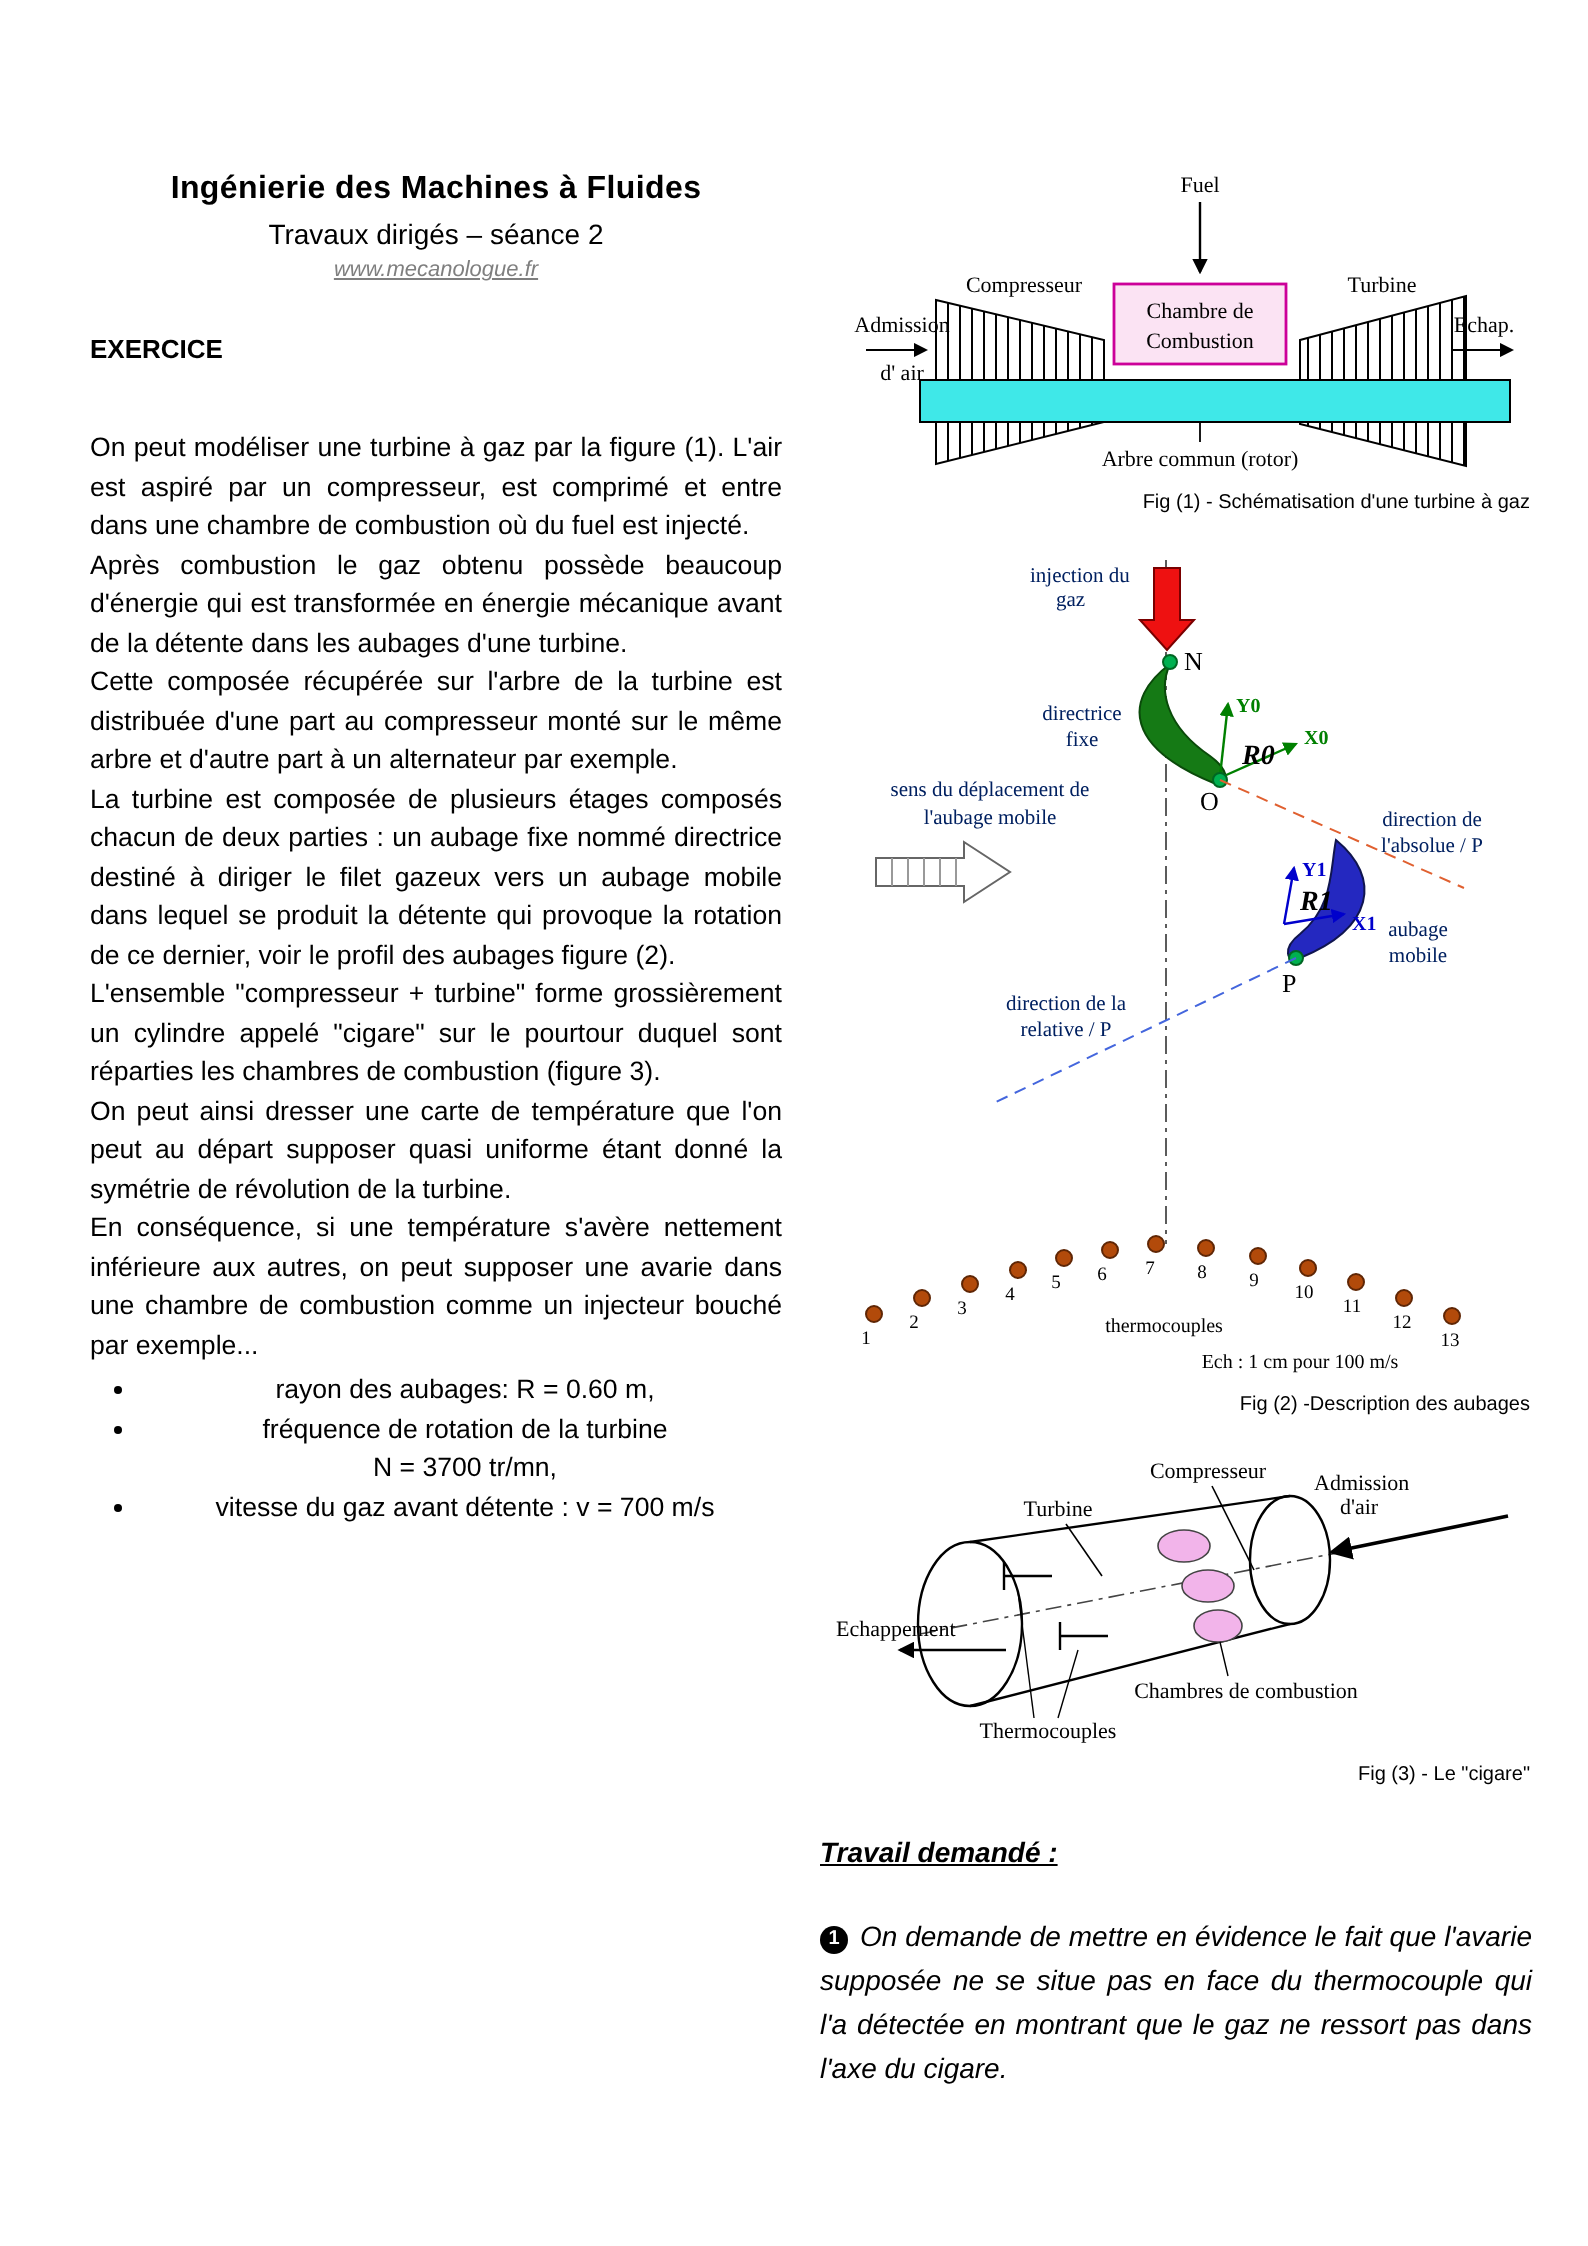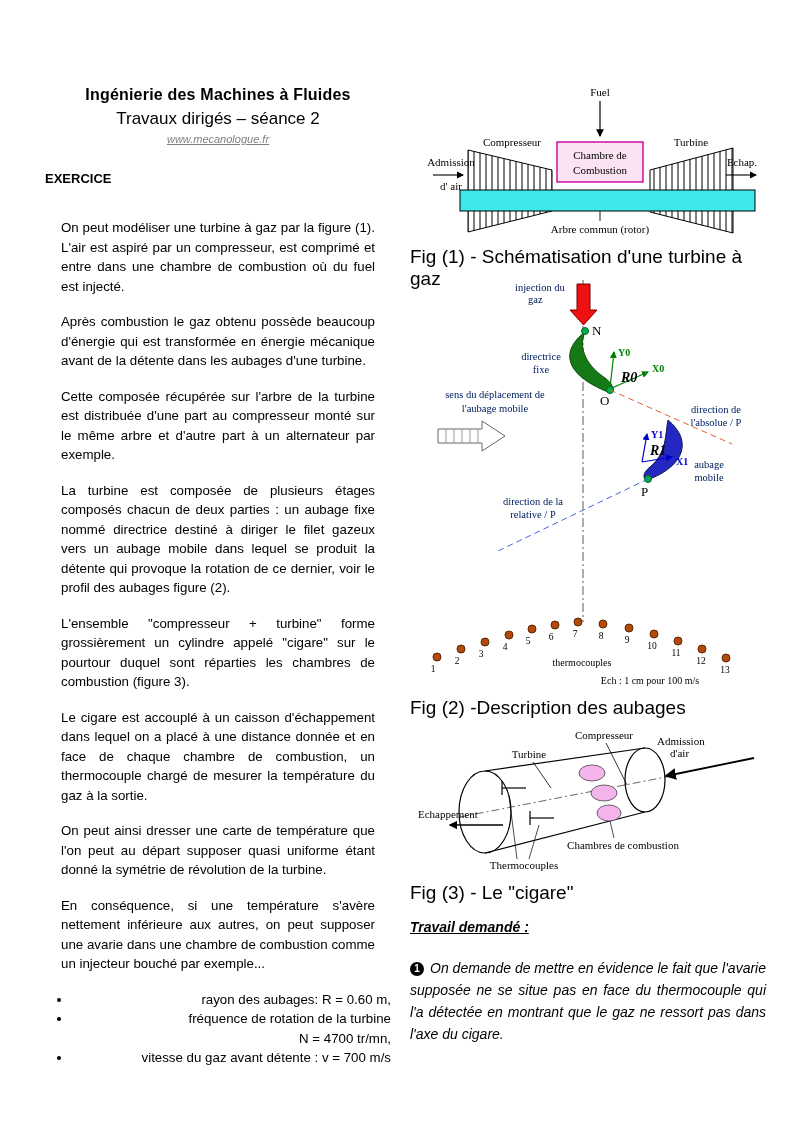--- a/index.html
+++ b/index.html
@@ -6,33 +6,33 @@
   html,body { background:#e8e8e8; }
   .page {
     position:relative; width:794px; height:1123px; margin:0 auto;
     background:#ffffff; color:#000;
     font-family:"Liberation Sans", sans-serif; overflow:hidden;
   }
   
   .left-col { position:absolute; left:45px; top:86px; width:346px; }
   .title-block { text-align:center; }
   .doc-title { font-size:16px; font-weight:600; letter-spacing:.2px; }
-  .doc-subtitle { font-size:17px; margin-top:5px; }
+  .doc-subtitle { font-size:14px; margin-top:5px; }
   .doc-website { font-size:11px; margin-top:4px; color:#7f7f7f; font-style:italic; text-decoration:underline; display:inline-block; }
   .exercise-heading { margin-top:24px; font-weight:bold; font-size:13px; text-align:left; }
   .body-text { margin-top:32px; font-size:13.3px; line-height:19.5px; text-align:justify; }
-  .body-text p { margin:16px; }
-  .bullets { margin-top:3px; padding-left:27px; font-size:13.3px; line-height:19.5px; text-align:right; }
+  .body-text p { margin:0; }
+  .bullets { margin-top:3px; padding-left:27px; font-size:13.3px; line-height:19.5px; text-align:center; }
   .bullets li { padding-left:2px; }
   
   .figsvg { position:absolute; }
   #fig1 { left:405px; top:80px; }
   #fig2 { left:410px; top:272px; }
   #fig3 { left:410px; top:728px; }
-  .fig-caption { position:absolute; left:410px; width:355px; text-align:left; font-size:19px; }
+  .fig-caption { position:absolute; left:410px; width:355px; text-align:right; font-size:10px; }
   #cap1 { top:246px; }
   #cap2 { top:697px; }
   #cap3 { top:882px; }
   svg text { font-family:"Liberation Serif", serif; fill:#000; }
   .t11 { font-size:11px; }
   .t10 { font-size:10.5px; }
   .t9  { font-size:9.5px; }
   .navy { fill:#002060; }
   .grn  { fill:#008000; font-weight:bold; font-size:10px; }
   .blu  { fill:#0000cc; font-weight:bold; font-size:10px; }
@@ -62,32 +62,31 @@
     </div>
 
     <div class="exercise-heading">EXERCICE</div>
 
     <div class="body-text">
       <p>On peut modéliser une turbine à gaz par la figure (1). L'air est aspiré par un compresseur, est comprimé et entre dans une chambre de combustion où du fuel est injecté.</p>
       <p>Après combustion le gaz obtenu possède beaucoup d'énergie qui est transformée en énergie mécanique avant de la détente dans les aubages d'une turbine.</p>
       <p>Cette composée récupérée sur l'arbre de la turbine est distribuée d'une part au compresseur monté sur le même arbre et d'autre part à un alternateur par exemple.</p>
       <p>La turbine est composée de plusieurs étages composés chacun de deux parties : un aubage fixe nommé directrice destiné à diriger le filet gazeux vers un aubage mobile dans lequel se produit la détente qui provoque la rotation de ce dernier, voir le profil des aubages figure (2).</p>
       <p>L'ensemble "compresseur + turbine" forme grossièrement un cylindre appelé "cigare" sur le pourtour duquel sont réparties les chambres de combustion (figure 3).</p>
-      <p>Le cigare est accouplé à un caisson d'échappement dans lequel on a placé à une distance donnée et en face de chaque chambre de combustion, un thermocouple chargé de mesurer la température du gaz à la sortie.</p>
       <p>On peut ainsi dresser une carte de température que l'on peut au départ supposer quasi uniforme étant donné la symétrie de révolution de la turbine.</p>
       <p>En conséquence, si une température s'avère nettement inférieure aux autres, on peut supposer une avarie dans une chambre de combustion comme un injecteur bouché par exemple...</p>
     </div>
 
     <ul class="bullets">
       <li>
         <span>rayon des aubages:  R = 0.60 m,</span>
       </li>
       <li>
         <span>fréquence de rotation de la turbine</span><br>
-        <span>N = 4700 tr/mn,</span>
+        <span>N = 3700 tr/mn,</span>
       </li>
       <li>
         <span>vitesse du gaz avant détente : v = 700 m/s</span>
       </li>
     </ul>
   </div>
 
   <svg id="fig1" class="figsvg" width="360" height="165" viewBox="0 0 360 165">
     <defs>
       <pattern id="f1hatch" width="6" height="8" patternUnits="userSpaceOnUse">

